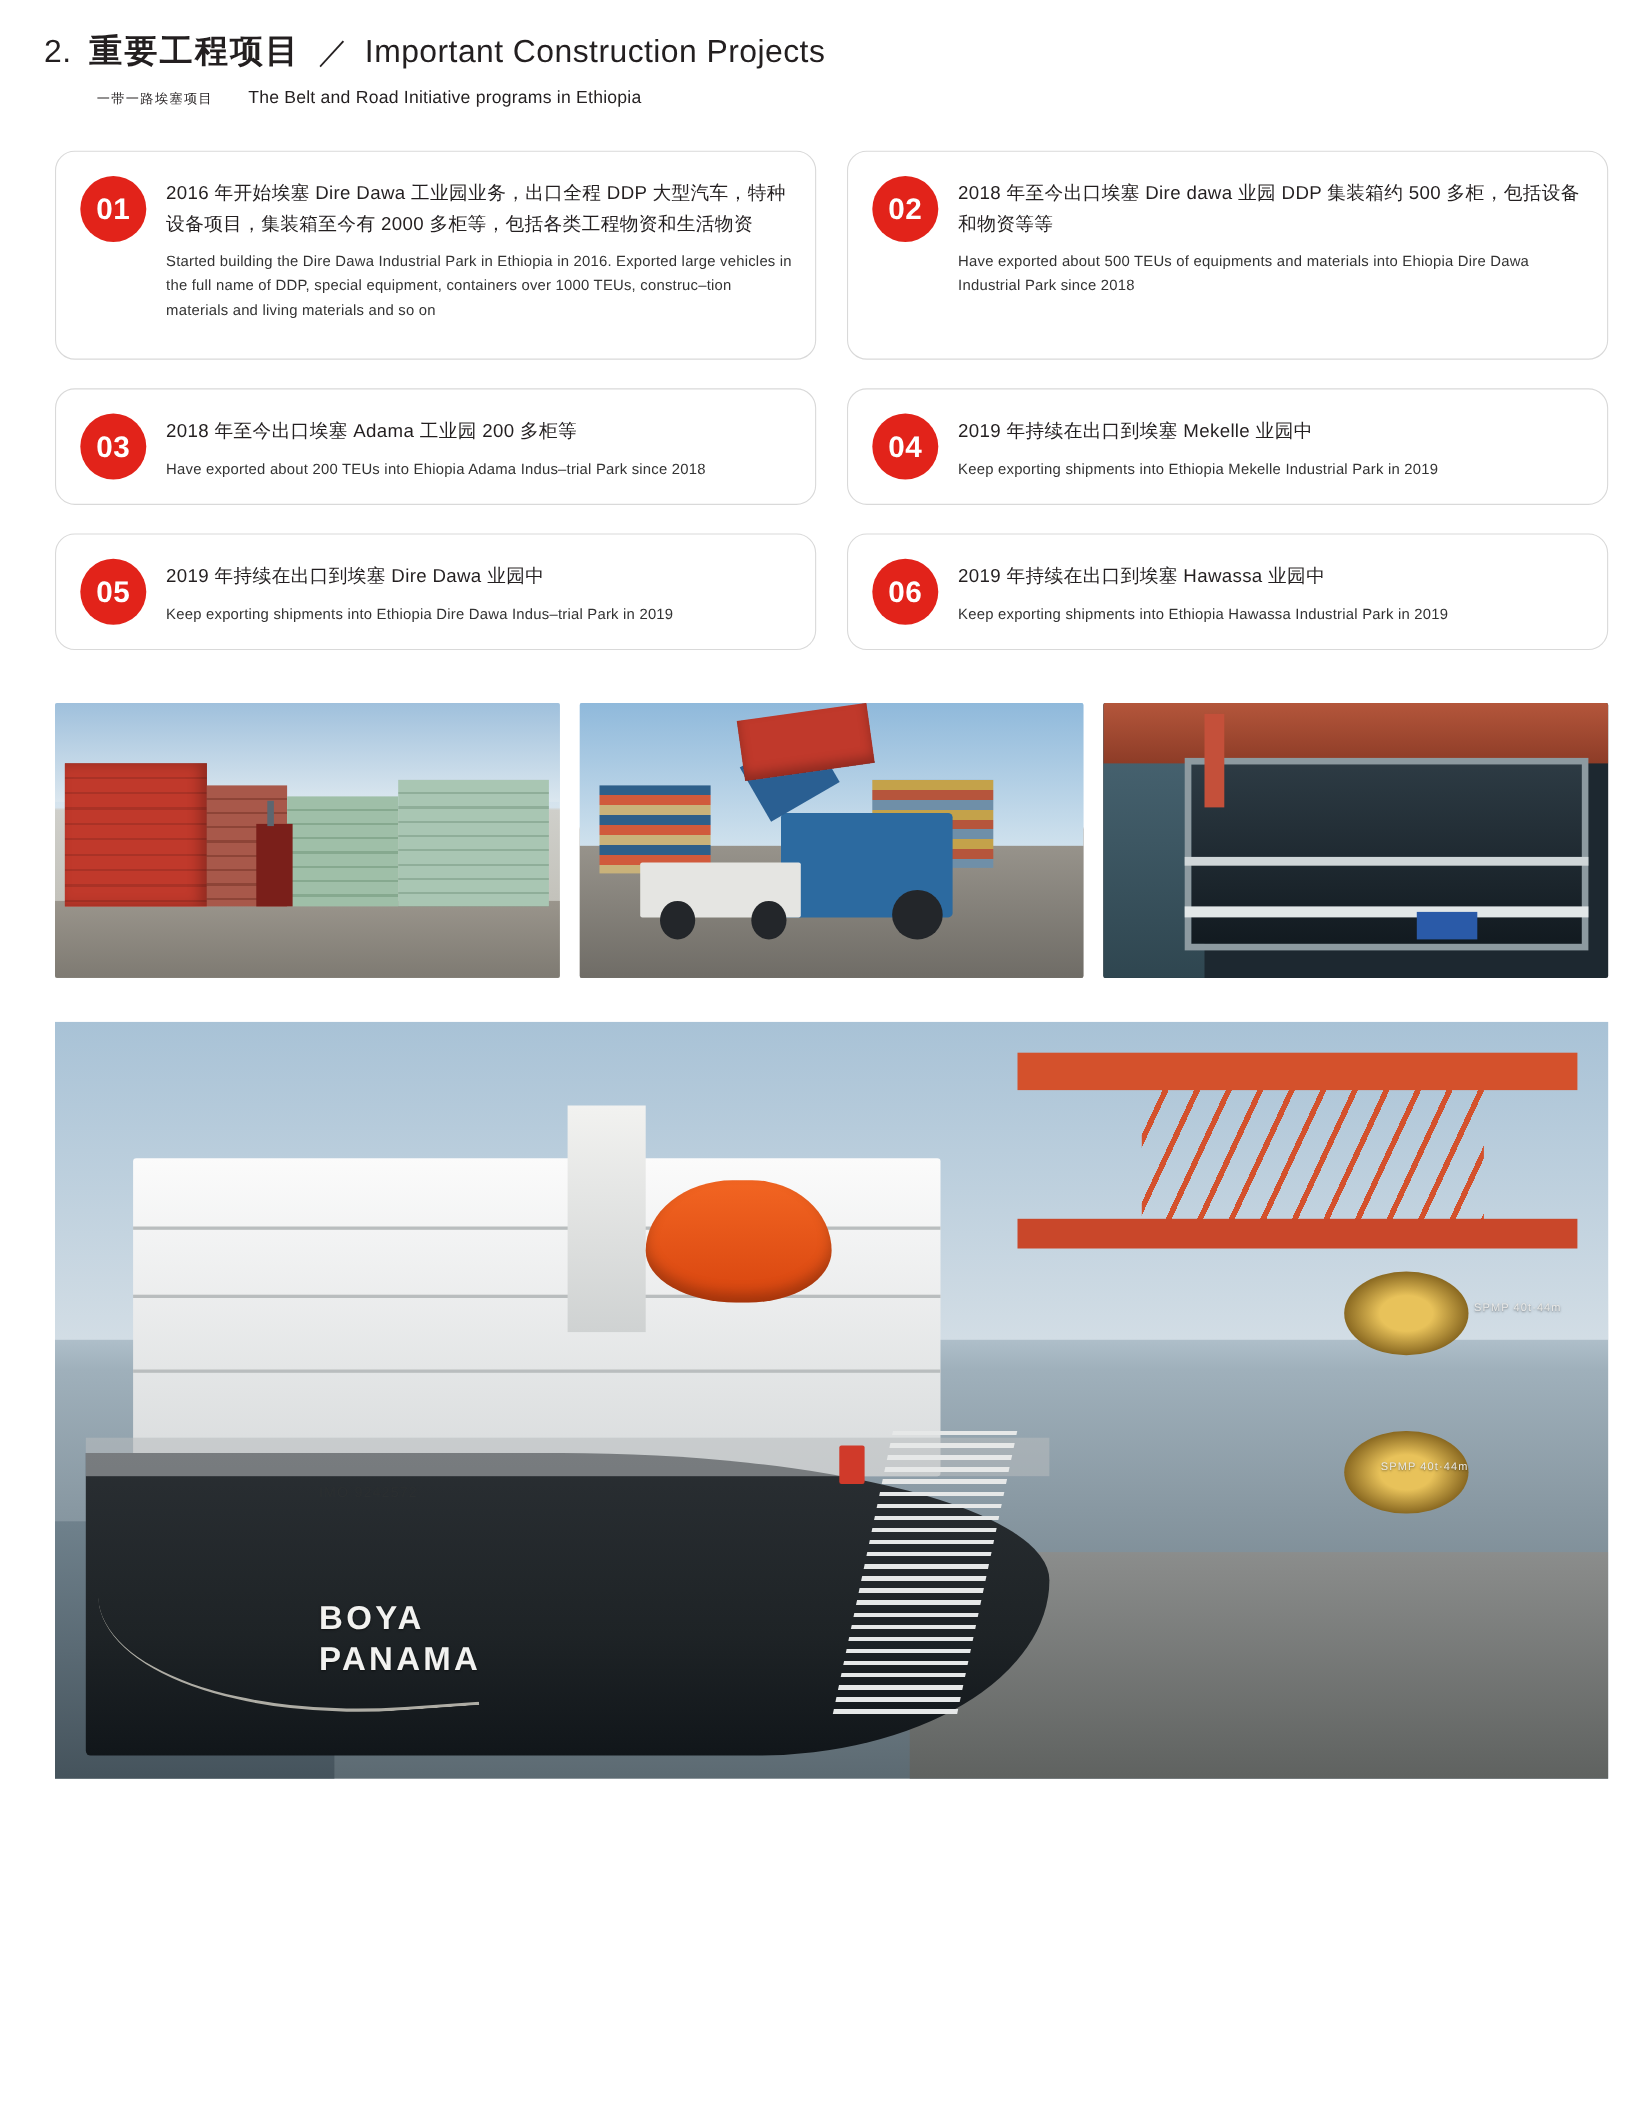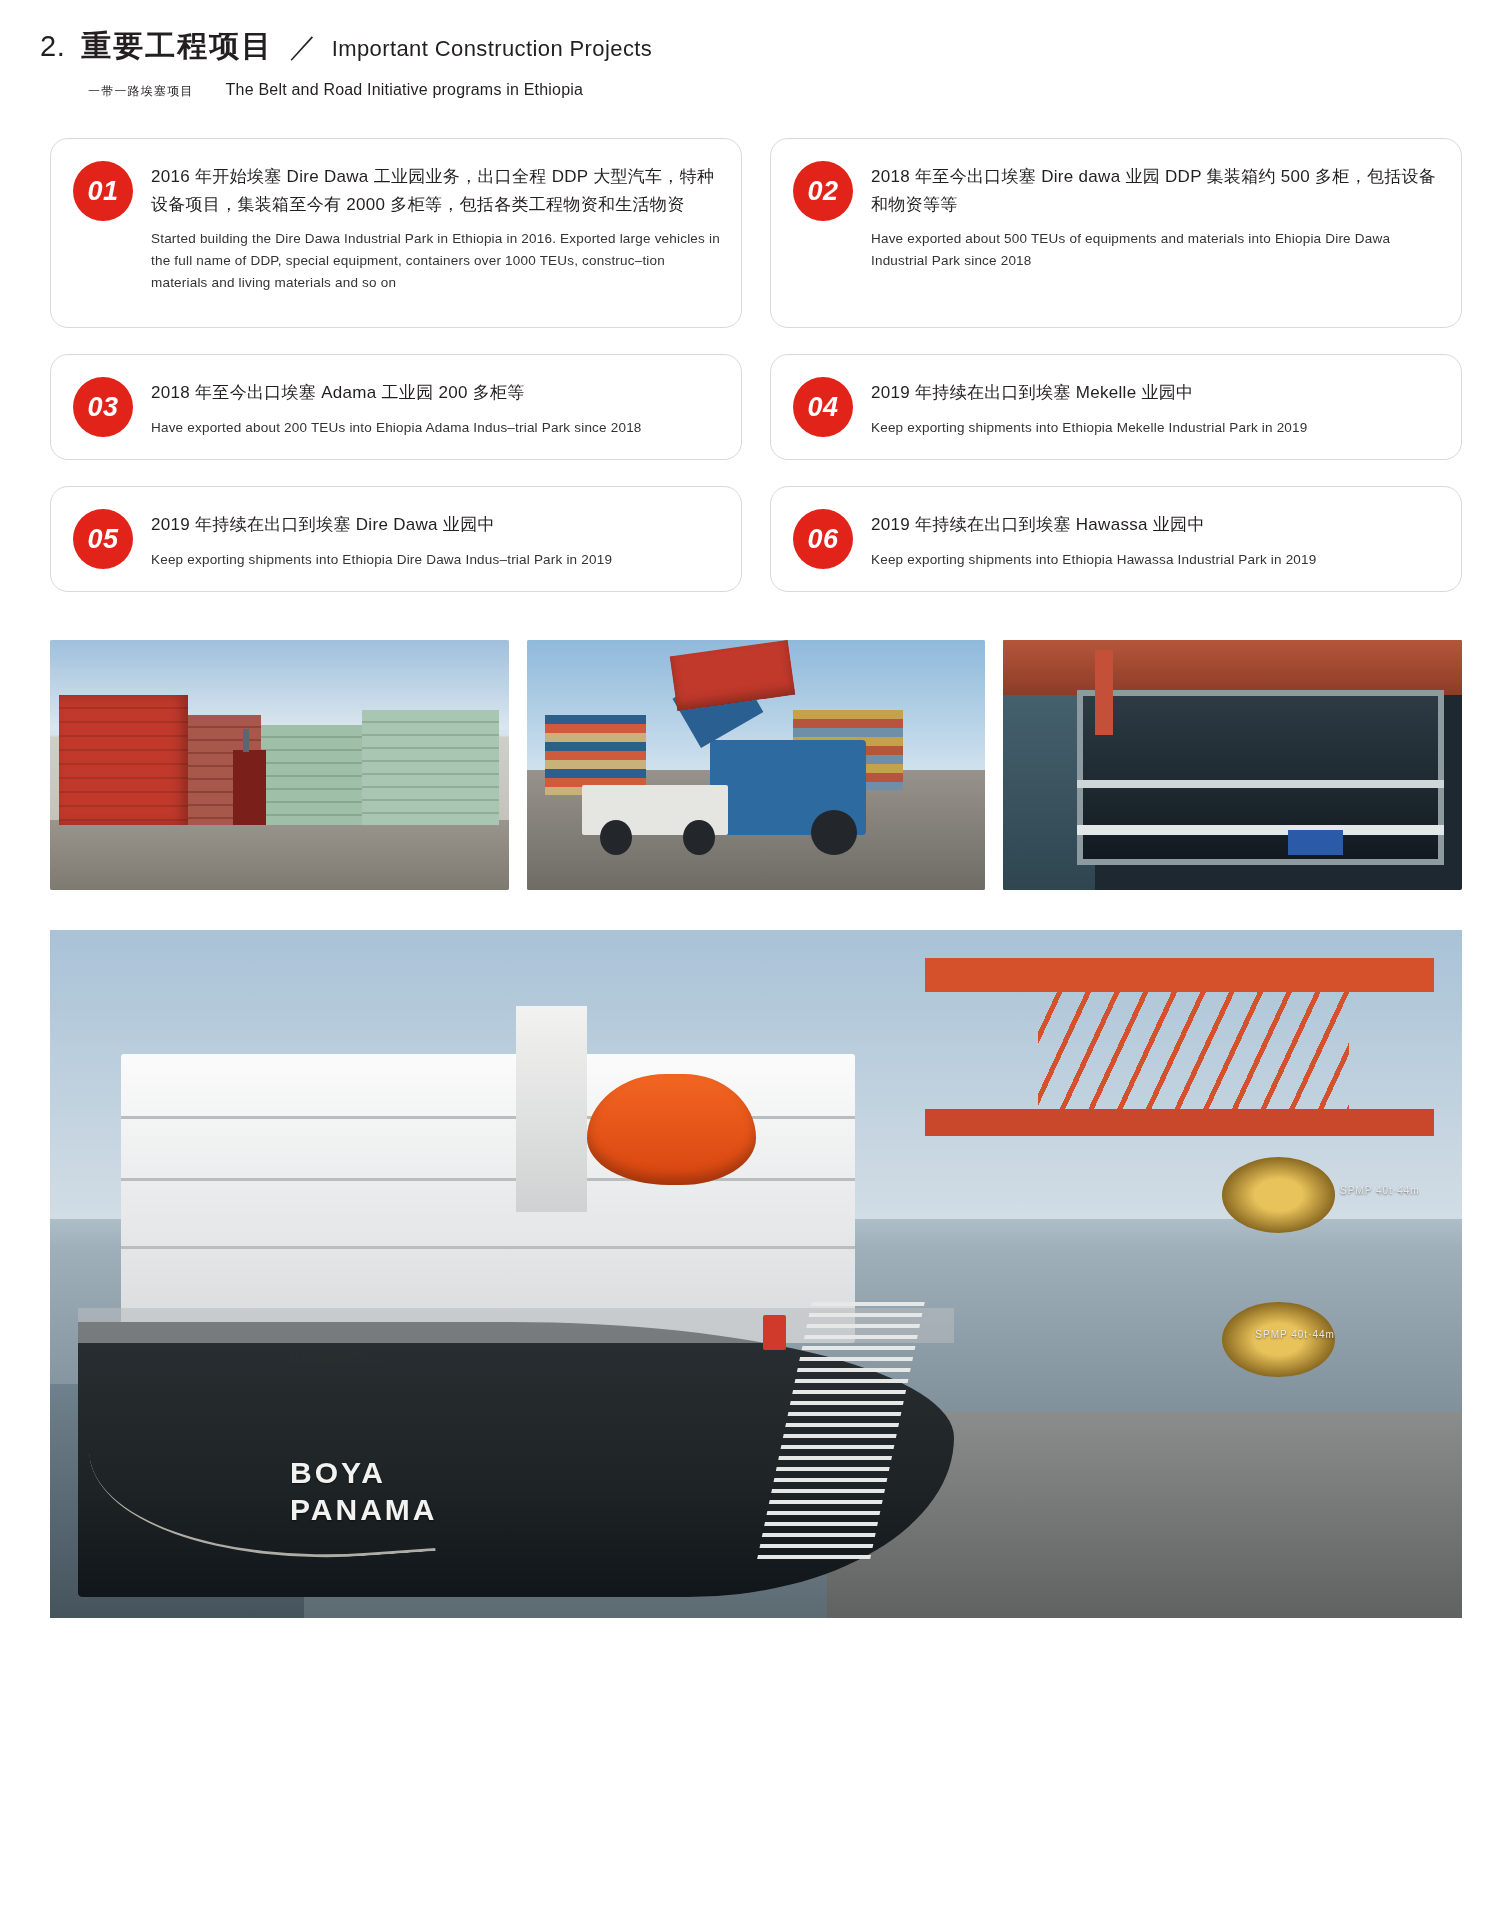--- a/index.html
+++ b/index.html
@@ -44,21 +44,21 @@
     font-weight: bold;
     letter-spacing: 2px;
     margin-left: 12px;
   }
   .title-sep {
     margin: 0 14px 0 16px;
     font-size: 28px;
     color: #231f20;
   }
   .title-en {
-    font-size: 22px;
+    font-size: 29px;
     letter-spacing: 0.4px;
   }
   .subtitle-row {
     margin: 14px 0 0 48px;
     display: flex;
     align-items: baseline;
     font-size: 16px;
     color: #231f20;
     white-space: nowrap;
   }
@@ -95,21 +95,20 @@
 
   .badge {
     flex: 0 0 auto;
     width: 60px;
     height: 60px;
     border-radius: 50%;
     background: #e2231a;
     color: #fff;
     font-size: 27px;
     font-weight: bold;
-    font-style: italic;
     display: flex;
     align-items: center;
     justify-content: center;
     margin-right: 18px;
     letter-spacing: 0.5px;
     text-align: center;
   }
   .card-body {
     flex: 1 1 auto;
     padding-top: 2px;

